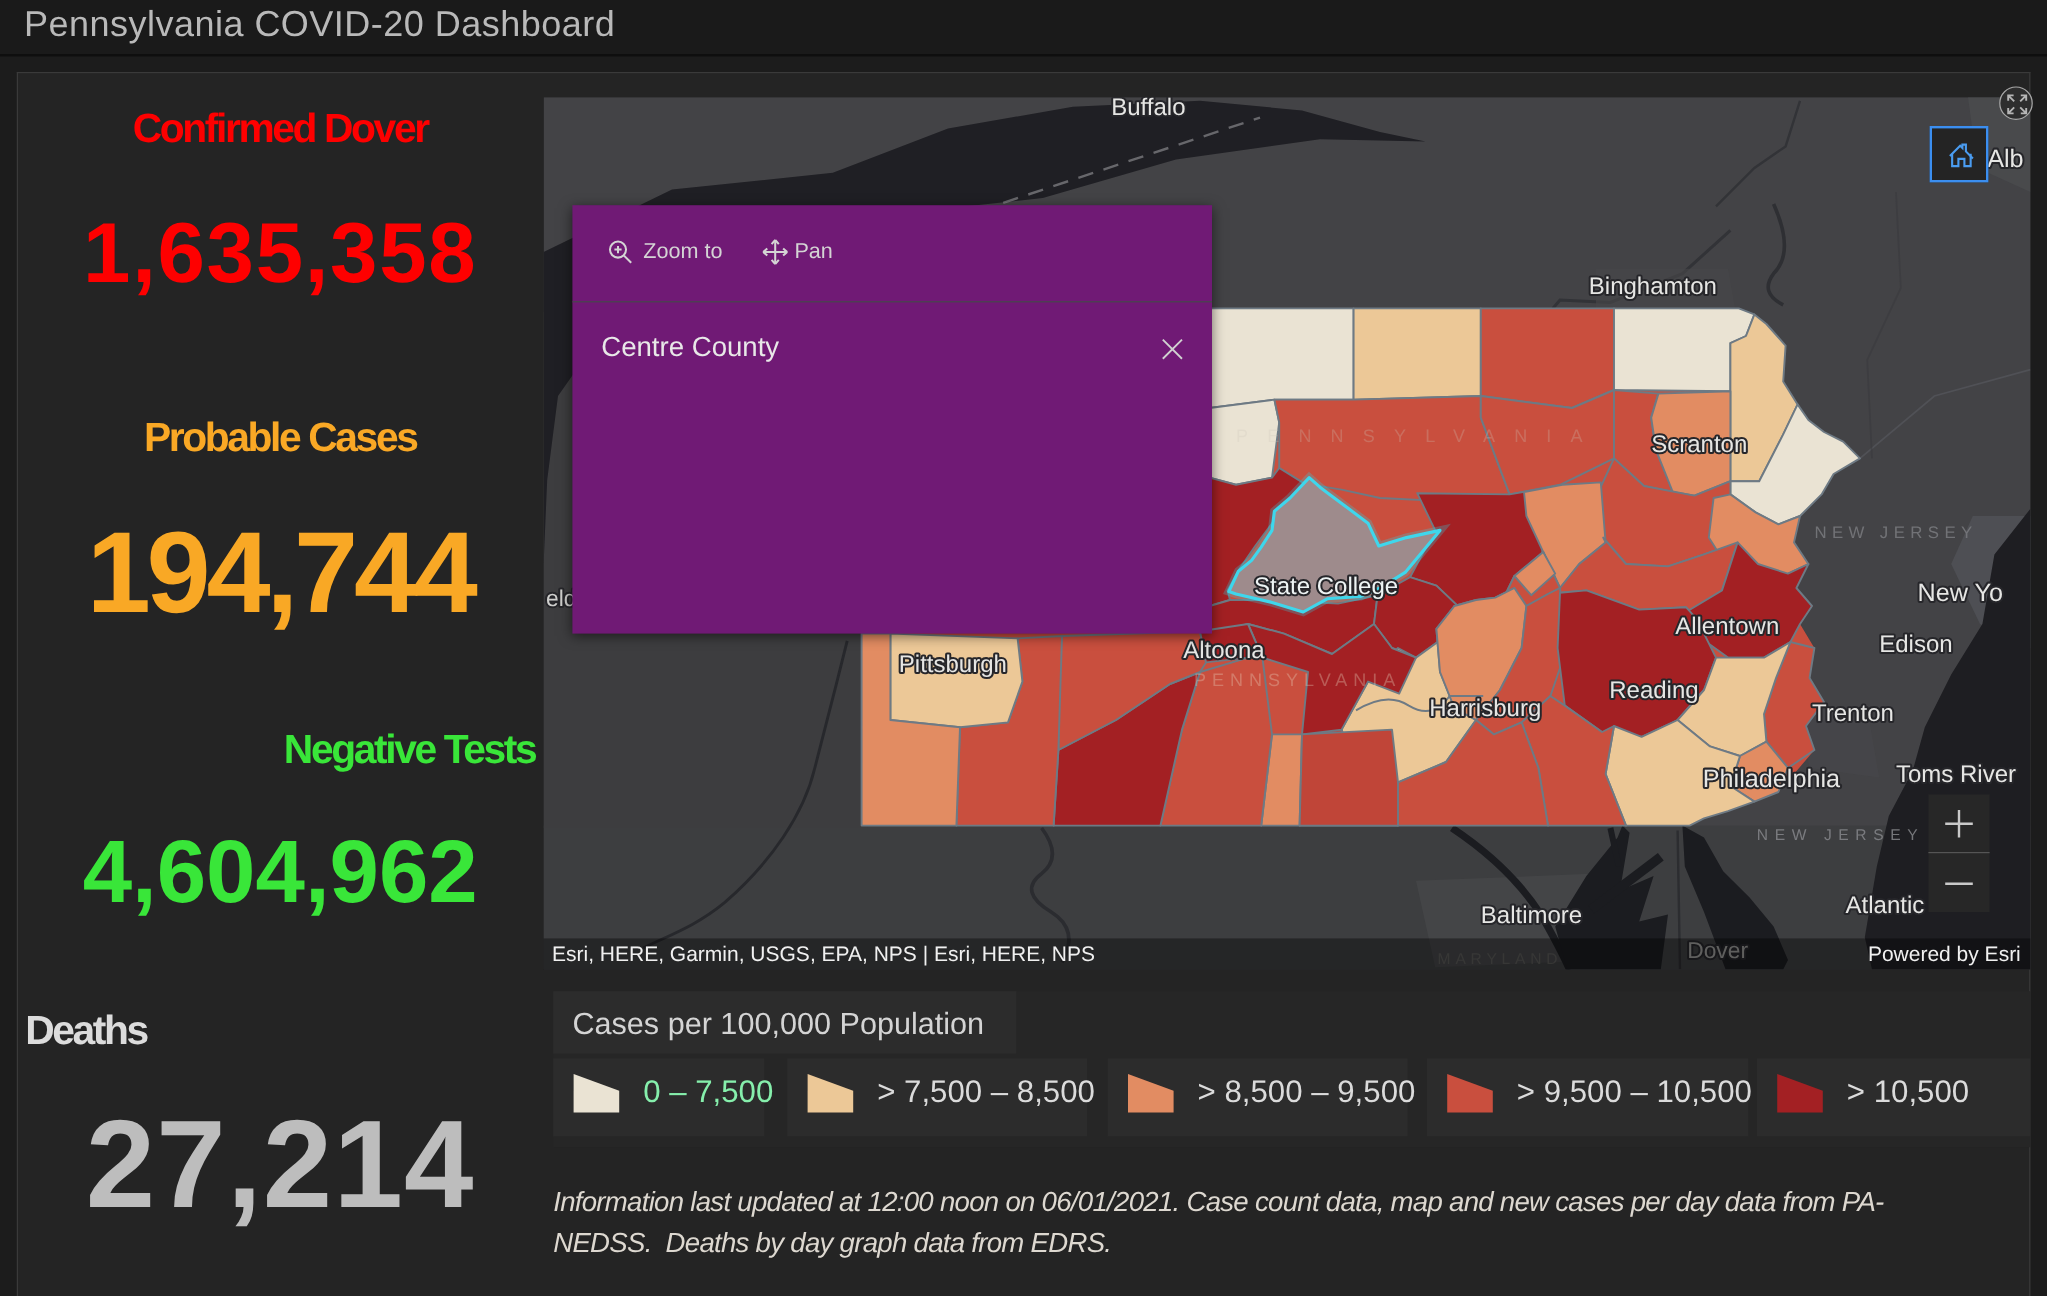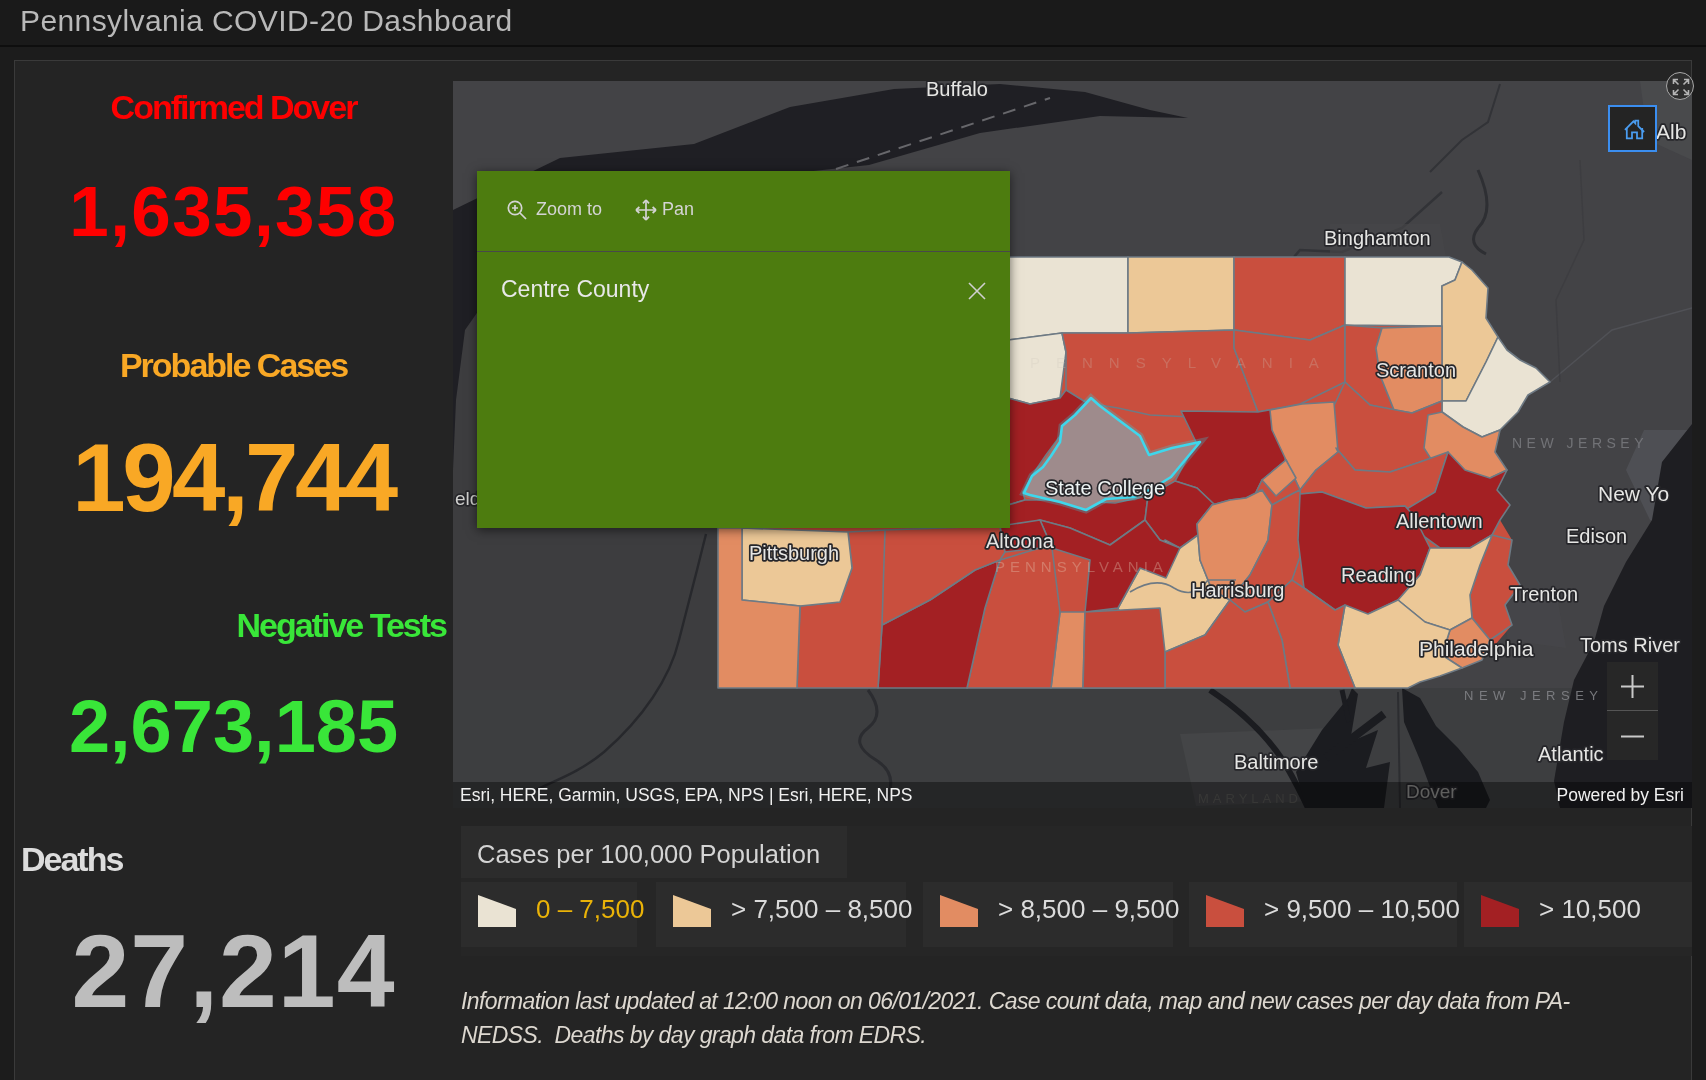--- a/index.html
+++ b/index.html
@@ -8,21 +8,21 @@
 <div style="position:absolute;left:0;top:0;width:1706px;height:45px;background:#1a1a1a">
     <div style="position:absolute;left:20px;top:4px;font-size:30px;letter-spacing:0.4px;color:#b9b9b9">Pennsylvania COVID-20 Dashboard</div>
   </div>
 <div style="position:absolute;left:0;top:45px;width:1706px;height:2px;background:#0e0e0e"></div>
 <div style="position:absolute;left:14px;top:60px;width:1678px;height:1020px;background:#242424;border:1px solid #3a3a3a;border-bottom:none"></div>
 <div style="position:absolute;left:21px;top:88px;width:425px;text-align:center;font-size:34px;letter-spacing:-2px;font-weight:700;color:#fe0000">Confirmed Dover</div>
 <div style="position:absolute;left:21px;top:171px;width:425px;text-align:center;font-size:71px;letter-spacing:1.4px;font-weight:700;color:#fe0000">1,635,358</div>
 <div style="position:absolute;left:21px;top:346px;width:425px;text-align:center;font-size:34px;letter-spacing:-2px;font-weight:700;color:#f9a825">Probable Cases</div>
 <div style="position:absolute;left:21px;top:423px;width:425px;text-align:center;font-size:96px;letter-spacing:-3.5px;font-weight:700;color:#f9a825">194,744</div>
 <div style="position:absolute;left:21px;top:606px;width:425px;text-align:right;font-size:34px;letter-spacing:-2px;font-weight:700;color:#39e639">Negative Tests</div>
-<div style="position:absolute;left:21px;top:684px;width:425px;text-align:center;font-size:74px;letter-spacing:0px;font-weight:700;color:#39e639">2,673,185</div>
+<div style="position:absolute;left:21px;top:684px;width:425px;text-align:center;font-size:74px;letter-spacing:0px;font-weight:700;color:#39e639">4,604,962</div>
 <div style="position:absolute;left:21px;top:840px;width:425px;text-align:left;font-size:34px;letter-spacing:-2px;font-weight:700;color:#dcdcdc">Deaths</div>
 <div style="position:absolute;left:21px;top:912px;width:425px;text-align:center;font-size:104px;letter-spacing:1px;font-weight:700;color:#bdbdbd">27,214</div>
 <svg style="position:absolute;left:453px;top:81px" width="1239" height="727" viewBox="453 81 1239 727" font-family="'Liberation Sans', sans-serif">
 
 <rect x="453" y="81" width="1239" height="727" fill="#434346"></rect>
 <rect x="453" y="688" width="1239" height="120" fill="#3d3e40"></rect>
 <rect x="453" y="260" width="270" height="430" fill="#3d3d3f"></rect>
 <polygon points="453,210 560,158 694,144 790,107 894,89 1000,84 1085,92 1150,110 1188,118 1100,116 980,133 869,165 767,176 658,205 560,242 500,280 465,330 456,400 453,470" fill="#1f1f24"></polygon>
 <path d="M836,169 L1050,98" stroke="#86868a" stroke-width="2" stroke-dasharray="13 9" opacity="0.7" fill="none"></path>
 <path d="M1442,192 L1402,228 L1342,252 L1300,250 L1294,257" stroke="#323337" stroke-width="2.5" fill="none"></path>
@@ -135,21 +135,21 @@
  <svg style="position:absolute;left:12px;top:10px" width="25" height="25" viewBox="0 0 24 24" fill="none" stroke="#4a9cf0" stroke-width="1.7">
       <path d="M2.8 12.4 L11 4.2 L12.8 6 L12.8 3.4 L15.6 3.4 L15.6 8.8 L21.2 14.4"></path>
       <path d="M4.6 10.6 V20.6 H9.6 V14.8 H14.4 V20.6 H19.4 V10.6"></path>
     </svg>
 </div>
 <div style="position:absolute;left:1666px;top:72px;width:28px;height:28px;background:#2e2e2e;border:1.5px solid #a8a8a8;border-radius:50%;z-index:4">
  <svg style="position:absolute;left:5px;top:5px" width="18" height="18" viewBox="0 0 18 18" stroke="#b5b5b5" stroke-width="1.6" fill="none">
       <path d="M1.5 6 V1.5 H6 M12 1.5 H16.5 V6 M16.5 12 V16.5 H12 M6 16.5 H1.5 V12 M1.5 1.5 L6.5 6.5 M16.5 1.5 L11.5 6.5 M16.5 16.5 L11.5 11.5 M1.5 16.5 L6.5 11.5"></path>
     </svg>
 </div>
-<div style="position:absolute;left:477px;top:171px;width:533px;height:357px;background:#4d7c0f;box-shadow:0 2px 10px rgba(0,0,0,0.55);z-index:5">
+<div style="position:absolute;left:477px;top:171px;width:533px;height:357px;background:#701a75;box-shadow:0 2px 10px rgba(0,0,0,0.55);z-index:5">
   <svg style="position:absolute;left:29px;top:28px" width="22" height="22" viewBox="0 0 22 22" fill="none" stroke="#d4d4d4" stroke-width="1.7">
       <circle cx="9" cy="9" r="6.7"></circle>
       <path d="M14 14 L20 20"></path>
       <path d="M6 9 h6 M9 6 v6"></path>
     </svg>
   <span style="position:absolute;left:59px;top:28px;font-size:18px;color:#d4d4d4">Zoom to</span>
   <svg style="position:absolute;left:157px;top:27px" width="24" height="24" viewBox="0 0 24 24" fill="none" stroke="#d4d4d4" stroke-width="1.7">
       <path d="M12 2 v20 M2 12 h20"></path>
       <path d="M12 2 L9 5.4 M12 2 L15 5.4 M12 22 L9 18.6 M12 22 L15 18.6 M2 12 L5.4 9 M2 12 L5.4 15 M22 12 L18.6 9 M22 12 L18.6 15"></path>
     </svg>
@@ -164,21 +164,21 @@
 <div style="position:absolute;left:461px;top:826px;width:386px;height:52px;background:#2c2c2c"></div>
 <div style="position:absolute;left:477px;top:840px;font-size:25.5px;color:#d4d4d4">Cases per 100,000 Population</div>
 <div style="position:absolute;left:461px;top:882px;width:176px;height:65px;background:#2c2c2c"></div>
 <div style="position:absolute;left:656px;top:882px;width:250px;height:65px;background:#2c2c2c"></div>
 <div style="position:absolute;left:923px;top:882px;width:250px;height:65px;background:#2c2c2c"></div>
 <div style="position:absolute;left:1189px;top:882px;width:268px;height:65px;background:#2c2c2c"></div>
 <div style="position:absolute;left:1464px;top:882px;width:228px;height:65px;background:#2c2c2c"></div>
 <svg style="position:absolute;left:477px;top:888px" width="40" height="40" viewBox="0 0 40 40">
     <polygon points="1,7 39,21 39,39 1,39" fill="#eae3d3"></polygon>
   </svg>
-<div style="position:absolute;left:536px;top:894px;font-size:26px;color:#eab308">0 – 7,500</div>
+<div style="position:absolute;left:536px;top:894px;font-size:26px;color:#86efac">0 – 7,500</div>
 <svg style="position:absolute;left:672px;top:888px" width="40" height="40" viewBox="0 0 40 40">
     <polygon points="1,7 39,21 39,39 1,39" fill="#ecc897"></polygon>
   </svg>
 <div style="position:absolute;left:731px;top:894px;font-size:26px;color:#dbdbdb">&gt; 7,500 – 8,500</div>
 <svg style="position:absolute;left:939px;top:888px" width="40" height="40" viewBox="0 0 40 40">
     <polygon points="1,7 39,21 39,39 1,39" fill="#e28c62"></polygon>
   </svg>
 <div style="position:absolute;left:998px;top:894px;font-size:26px;color:#dbdbdb">&gt; 8,500 – 9,500</div>
 <svg style="position:absolute;left:1205px;top:888px" width="40" height="40" viewBox="0 0 40 40">
     <polygon points="1,7 39,21 39,39 1,39" fill="#c94f3e"></polygon>

